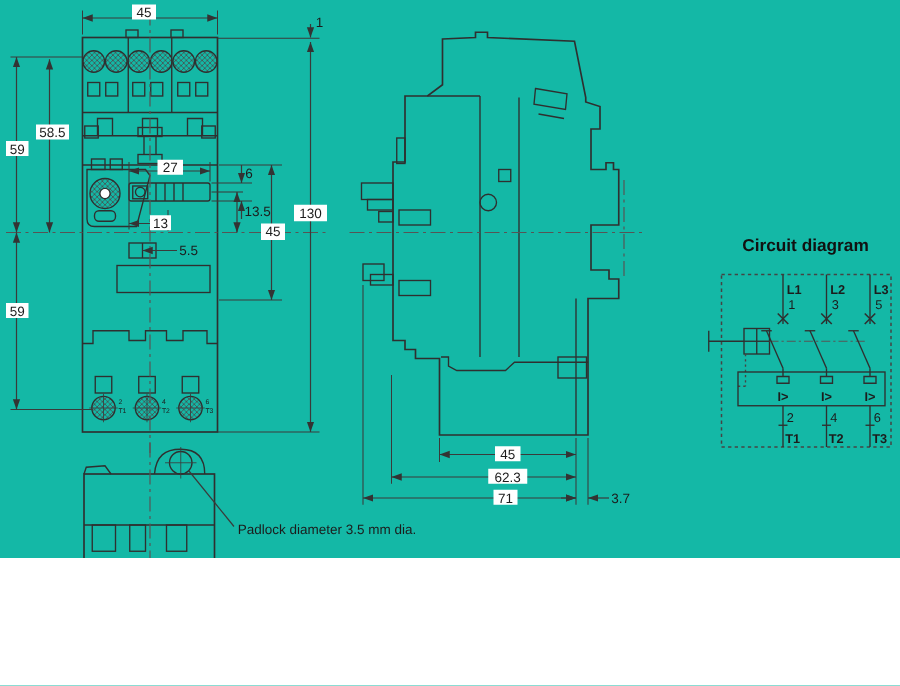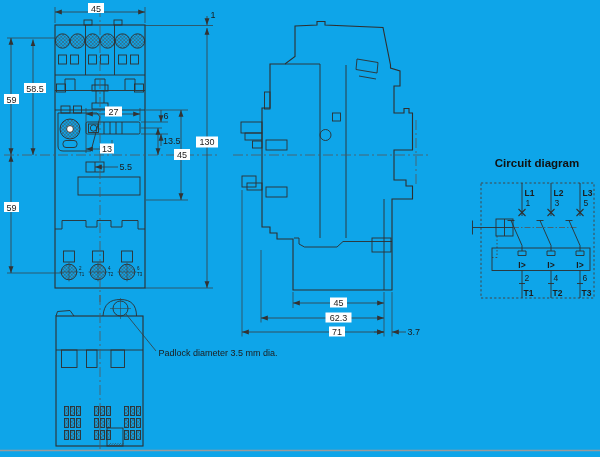--- a/index.html
+++ b/index.html
@@ -1,16 +1,16 @@
 <!DOCTYPE html>
 <html><head>
 <meta charset="utf-8">
 <style>
   html,body{margin:0;padding:0;background:#ffffff;}
-  .stage{position:relative;width:600px;height:457px;background:#0ea5e9;overflow:hidden;
+  .stage{position:relative;width:600px;height:372px;background:#14b8a6;overflow:hidden;
          font-family:"Liberation Sans", sans-serif;}
   svg{display:block;}
   .outline{fill:none;stroke:#2f2f2f;stroke-width:1.1;}
   .detail{fill:none;stroke:#2f2f2f;stroke-width:0.9;}
   .thin{fill:none;stroke:#3a3a3a;stroke-width:0.55;}
   .dim{fill:none;stroke:#3a3a3a;stroke-width:0.8;}
   .ext{fill:none;stroke:#3a3a3a;stroke-width:0.7;}
   .cl{fill:none;stroke:#555;stroke-width:0.8;stroke-dasharray:10 3 2 3;}
   .dot{fill:none;stroke:#444;stroke-width:0.9;stroke-dasharray:1.5 2;}
   .dash{fill:none;stroke:#444;stroke-width:1;stroke-dasharray:2.2 2.2;}

